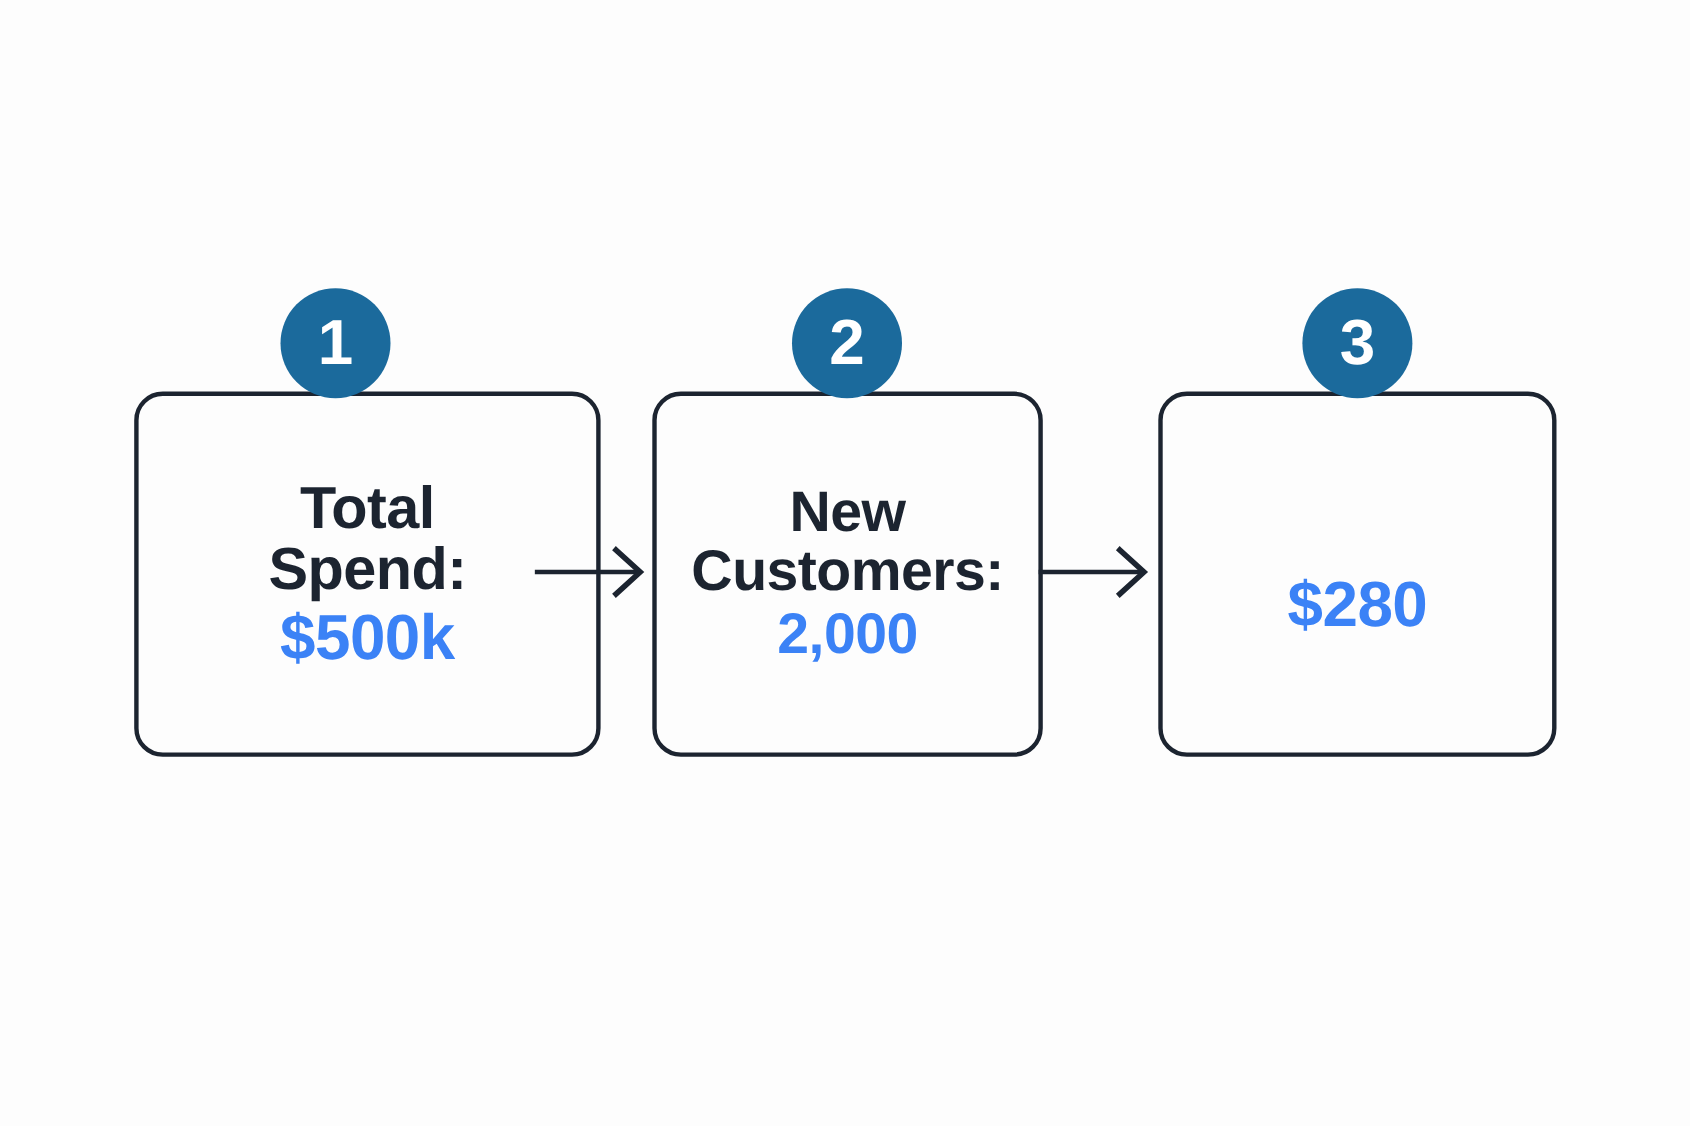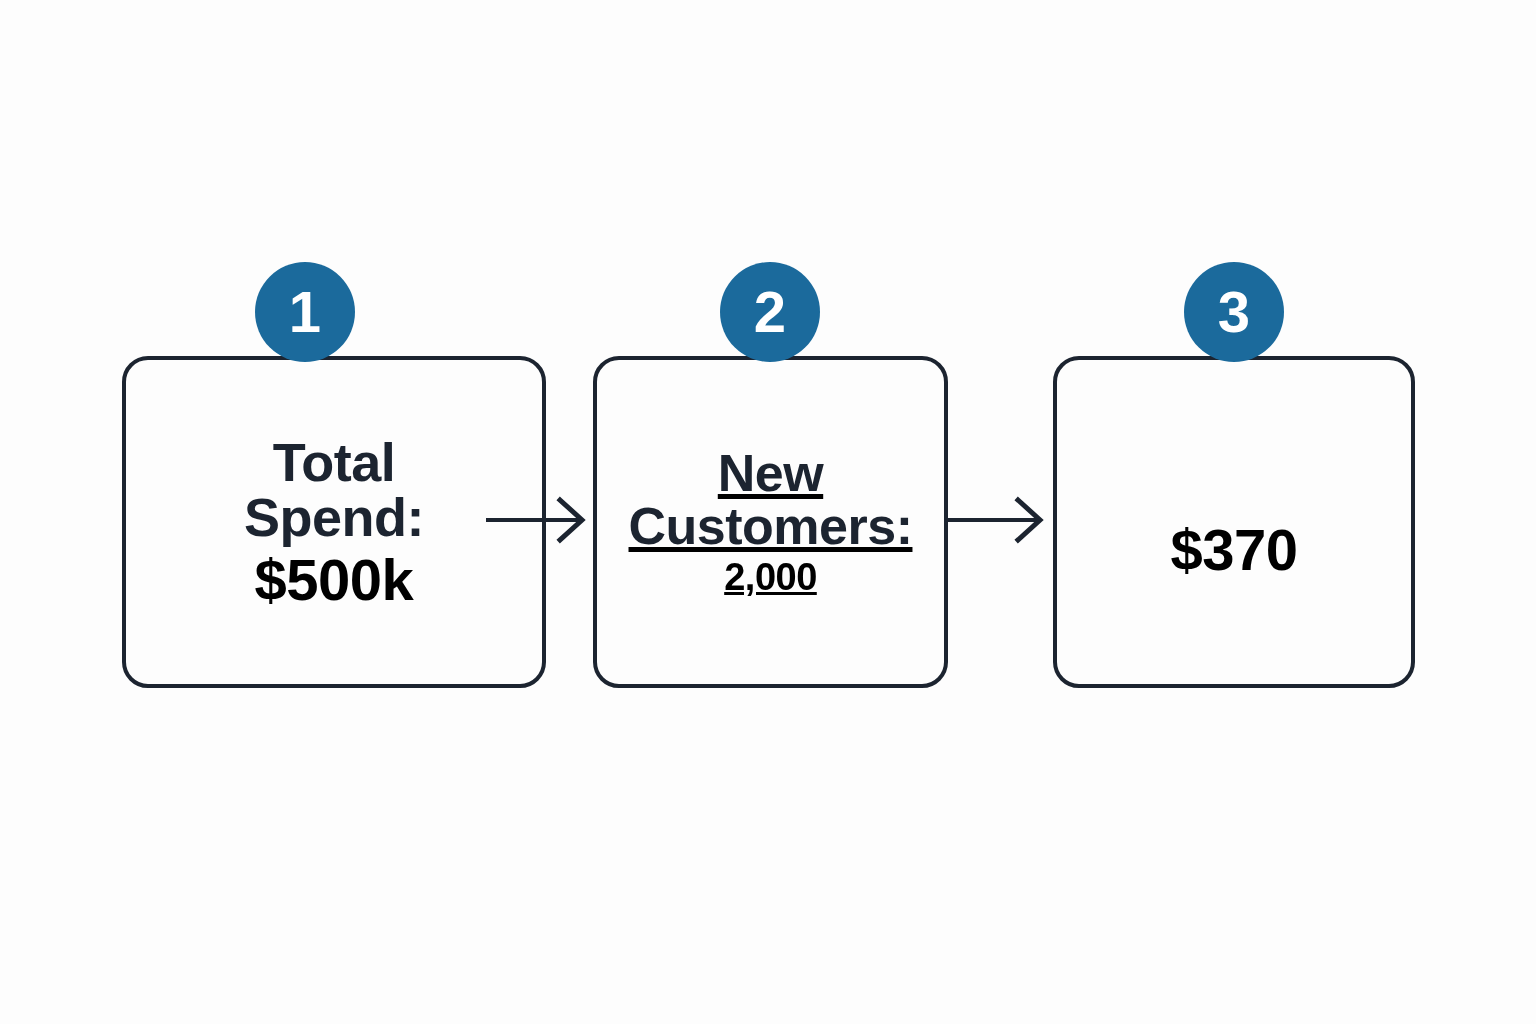--- a/index.html
+++ b/index.html
@@ -49,21 +49,21 @@
     font-weight: 700;
     color: #1c2430;
     letter-spacing: -0.5px;
     white-space: pre-line;
   }
 
   .node-value {
     display: block;
     font-size: 58px;
     font-weight: 700;
-    color: #000000;
+    color: #3b82f6;
     letter-spacing: -0.5px;
     margin-top: 4px;
   }
 
   
   .step-badge {
     position: absolute;
     width: 100px;
     height: 100px;
     border-radius: 50%;
@@ -79,33 +79,33 @@
   }
 
   
   .arrow-connector {
     position: absolute;
     z-index: 1;
   }
 
   
   #node-1 { left: 122px; top: 356px; width: 424px; height: 332px; }
-  #node-2 { left: 593px; top: 356px; width: 355px; height: 332px; text-decoration: underline; }
+  #node-2 { left: 593px; top: 356px; width: 355px; height: 332px; }
   #node-3 { left: 1053px; top: 356px; width: 362px; height: 332px; }
 
   #badge-1 { left: 255px; top: 262px; }
   #badge-2 { left: 720px; top: 262px; }
   #badge-3 { left: 1184px; top: 262px; }
 
   #arrow-1 { left: 486px; top: 492px; width: 110px; height: 56px; }
   #arrow-2 { left: 944px; top: 492px; width: 112px; height: 56px; }
 
   
   #node-2 .node-label { font-size: 52px; }
-  #node-2 .node-value { font-size: 38px; }
+  #node-2 .node-value { font-size: 52px; }
   #node-3 .node-text { margin-top: 52px; }
 </style>
 </head>
 <body>
 
 <div id="diagram-canvas">
 
   <div class="step-node" id="node-1">
     <div class="node-text">
       <span class="node-label">Total
@@ -137,20 +137,20 @@
 
   <div class="arrow-connector" id="arrow-2">
     <svg width="112" height="56" viewBox="0 0 112 56">
       <line x1="0" y1="28" x2="94" y2="28" stroke="#1c2430" stroke-width="4"></line>
       <polyline points="74,8 96,28 74,48" fill="none" stroke="#1c2430" stroke-width="5" stroke-linecap="square" stroke-linejoin="miter"></polyline>
     </svg>
   </div>
 
   <div class="step-node" id="node-3">
     <div class="node-text">
-      <span class="node-value">$370</span>
+      <span class="node-value">$280</span>
     </div>
   </div>
   <div class="step-badge" id="badge-3">
     <span>3</span>
   </div>
 
 </div>
 
 </body></html>

